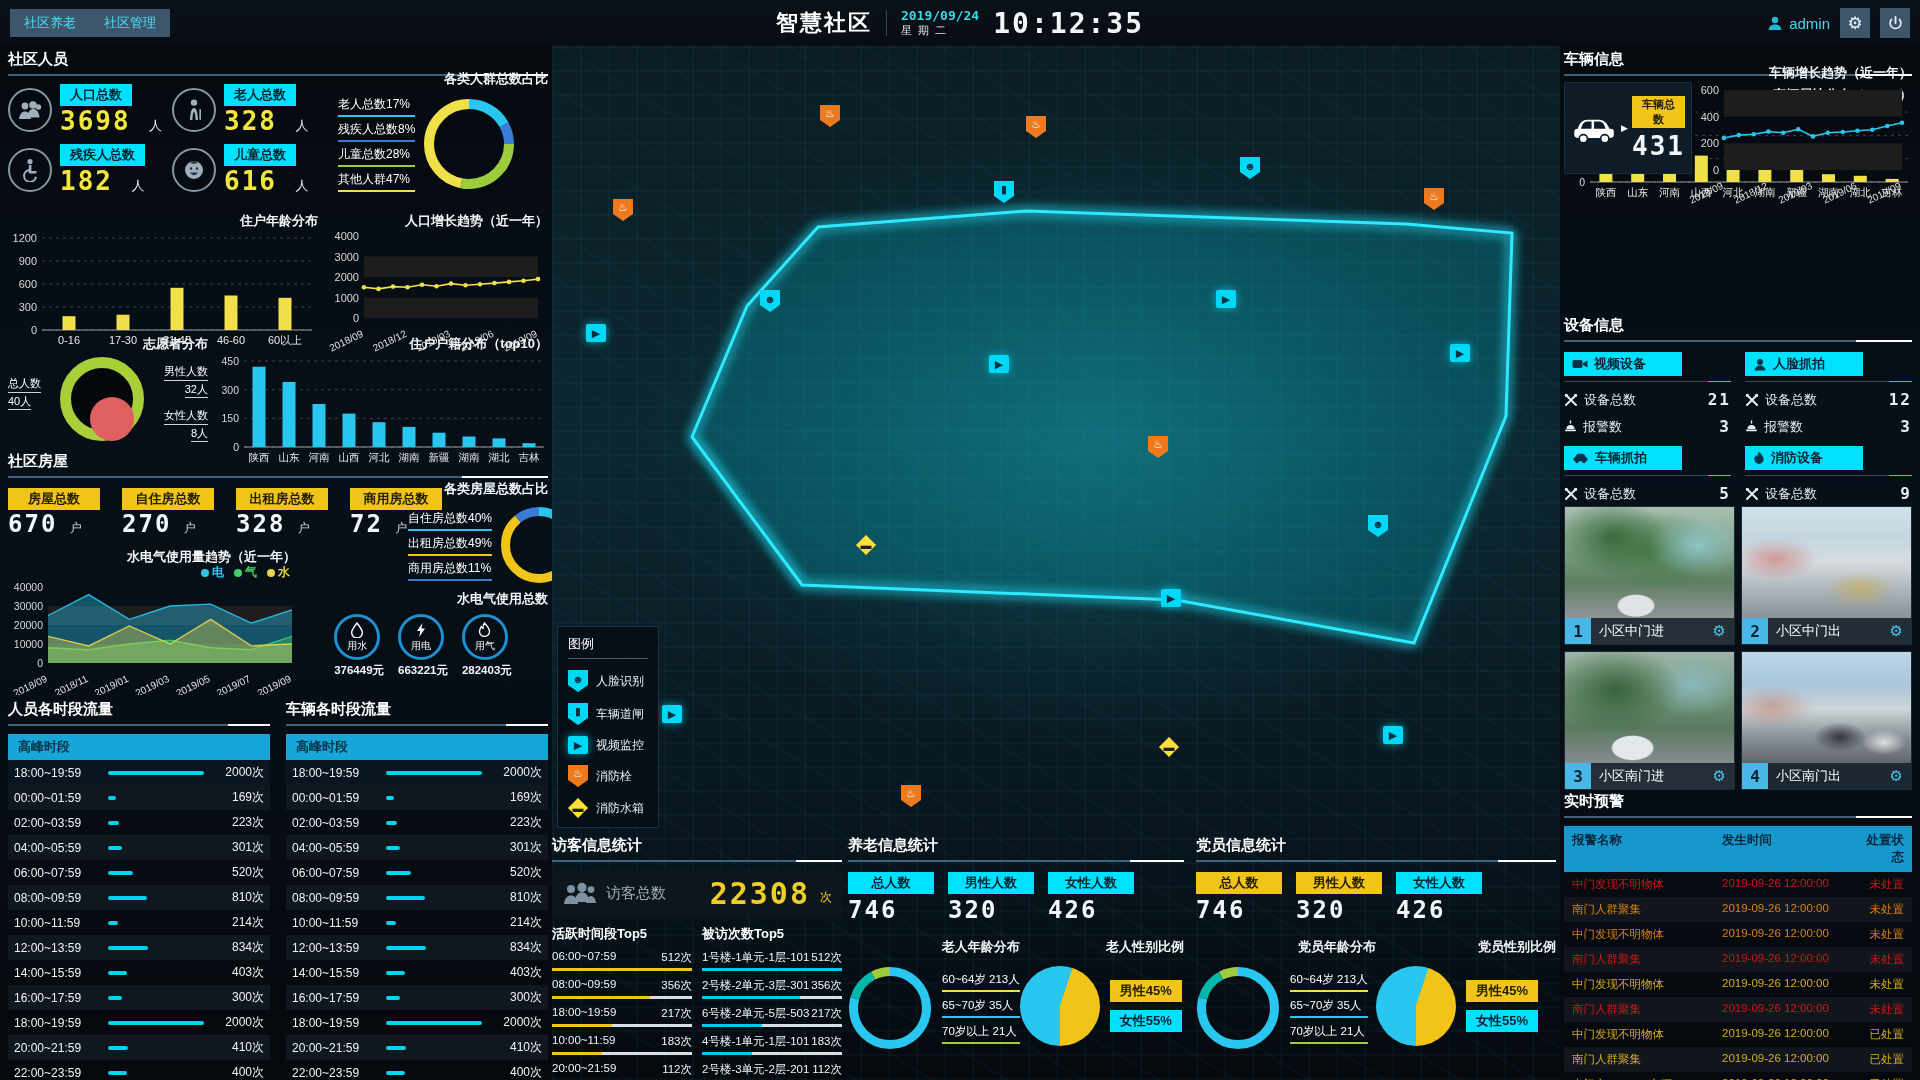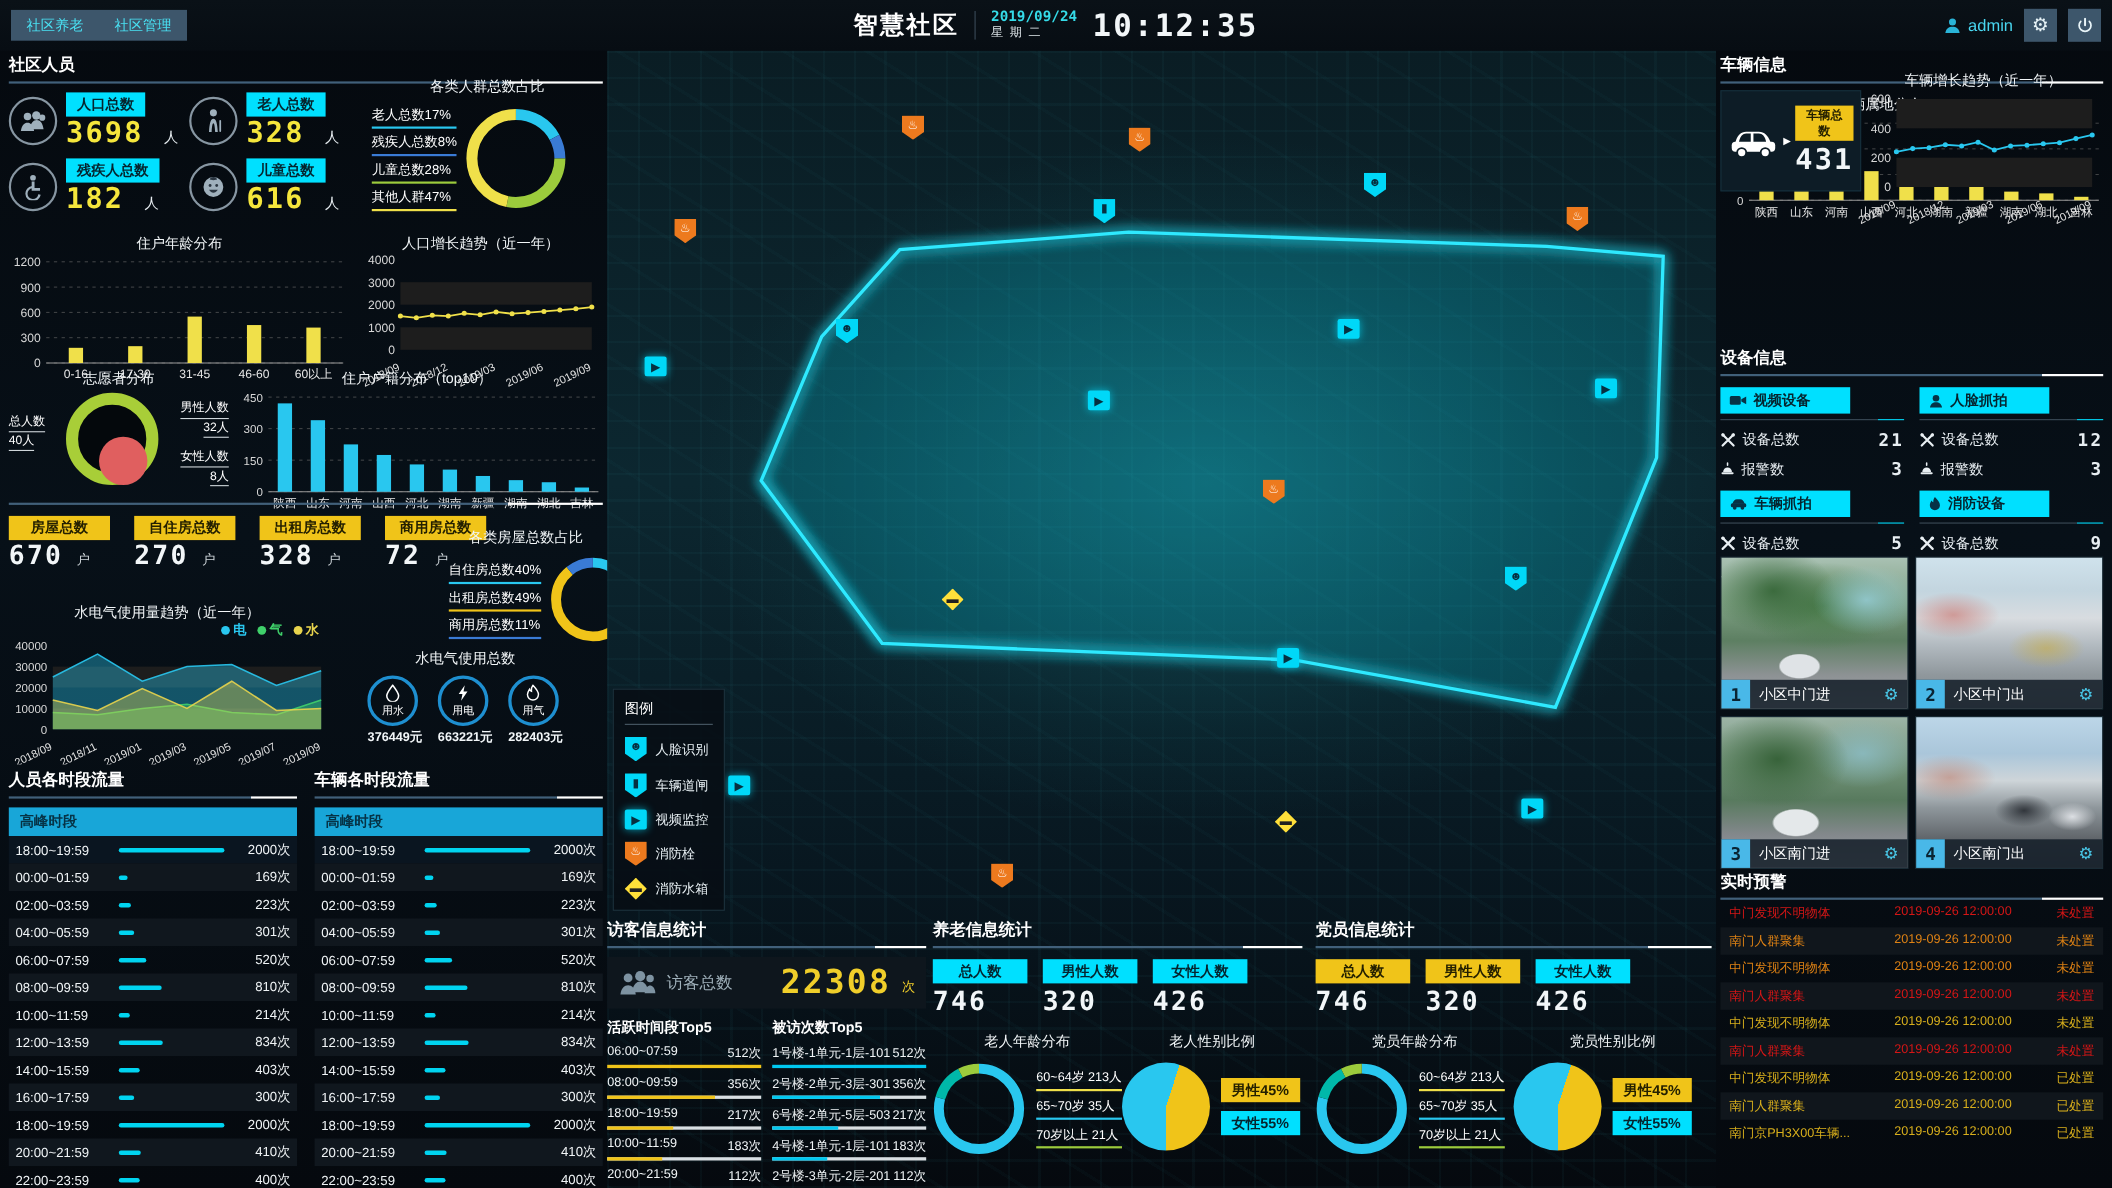--- a/index.html
+++ b/index.html
@@ -24,21 +24,21 @@
   .header-right { position:absolute; right:10px; top:8px; display:flex; align-items:center; gap:10px; }
   .hdr-user { display:flex; align-items:center; gap:6px; color:#49d6f0; font-size:15px; }
   .hdr-icon-btn { width:30px; height:30px; background:#3d566b; color:#e8f4f8;
     display:flex; align-items:center; justify-content:center; font-size:17px; cursor:pointer; }
 
   
   .panel { position:absolute; }
   .panel-title { font-size:15px; font-weight:bold; color:#fff; }
   .panel-rule { height:2px; margin-top:5px;
     background:linear-gradient(90deg,#41607a 0%,#41607a 84%,#fff 84%,#fff 100%); }
-  .sub-title { font-size:13px; font-weight:normal; color:#f2f6f8; text-align:center; }
+  .sub-title { font-size:13px; font-weight:bold; color:#f2f6f8; text-align:right; }
 
   
   .badge { display:inline-block; font-size:13px; font-weight:bold; padding:2px 10px; text-align:center; }
   .badge.cyan { background:#00e0ff; color:#05242e; }
   .badge.yellow { background:#f0c419; color:#242000; }
   .num { font-family:"DejaVu Sans Mono",monospace; font-weight:bold; letter-spacing:2px; }
 
   
   #panel-people { left:8px; top:50px; width:540px; height:398px; }
   .pstat-grid { display:grid; grid-template-columns:1fr 1fr; gap:8px 6px; width:322px; margin-top:8px; }
@@ -440,20 +440,21 @@
             <text x="229.0" y="108" text-anchor="middle" fill="#e8e8e8" font-size="10.5">新疆</text>
             <text x="259.0" y="108" text-anchor="middle" fill="#e8e8e8" font-size="10.5">湖南</text>
             <text x="289.0" y="108" text-anchor="middle" fill="#e8e8e8" font-size="10.5">湖北</text>
             <text x="319.0" y="108" text-anchor="middle" fill="#e8e8e8" font-size="10.5">吉林</text>
           </svg>
         </div>
     </div>
   </section>
 
   <section class="panel" id="panel-house">
+    <div class="panel-title">社区房屋</div>
     <div class="panel-rule"></div>
     <div class="hstat-row" id="house-stats">
         <div class="hstat">
      <div class="badge yellow">房屋总数</div>
      <div><span class="hstat-val num">670</span>
           <span class="hstat-unit">户</span></div>
    </div>
         <div class="hstat">
      <div class="badge yellow">自住房总数</div>
      <div><span class="hstat-val num">270</span>
@@ -1294,20 +1295,25 @@
        <span class="cam-num">4</span>
        <span class="cam-name">小区南门出</span>
        <span class="cam-gear">⚙</span>
      </div>
    </div>
     </div>
 
   <section class="panel" id="panel-alerts">
     <div class="panel-title">实时预警</div>
     <div class="panel-rule"></div>
+    <div class="alert-head">
+      <span class="al-c1">报警名称</span>
+      <span class="al-c2">发生时间</span>
+      <span class="al-c3">处置状态</span>
+    </div>
     <div id="alert-rows">
         <div class="alert-row red">
      <span class="al-c1">中门发现不明物体</span>
      <span class="al-c2">2019-09-26 12:00:00</span>
      <span class="al-c3">未处置</span>
    </div>
         <div class="alert-row orange">
      <span class="al-c1">南门人群聚集</span>
      <span class="al-c2">2019-09-26 12:00:00</span>
      <span class="al-c3">未处置</span>

